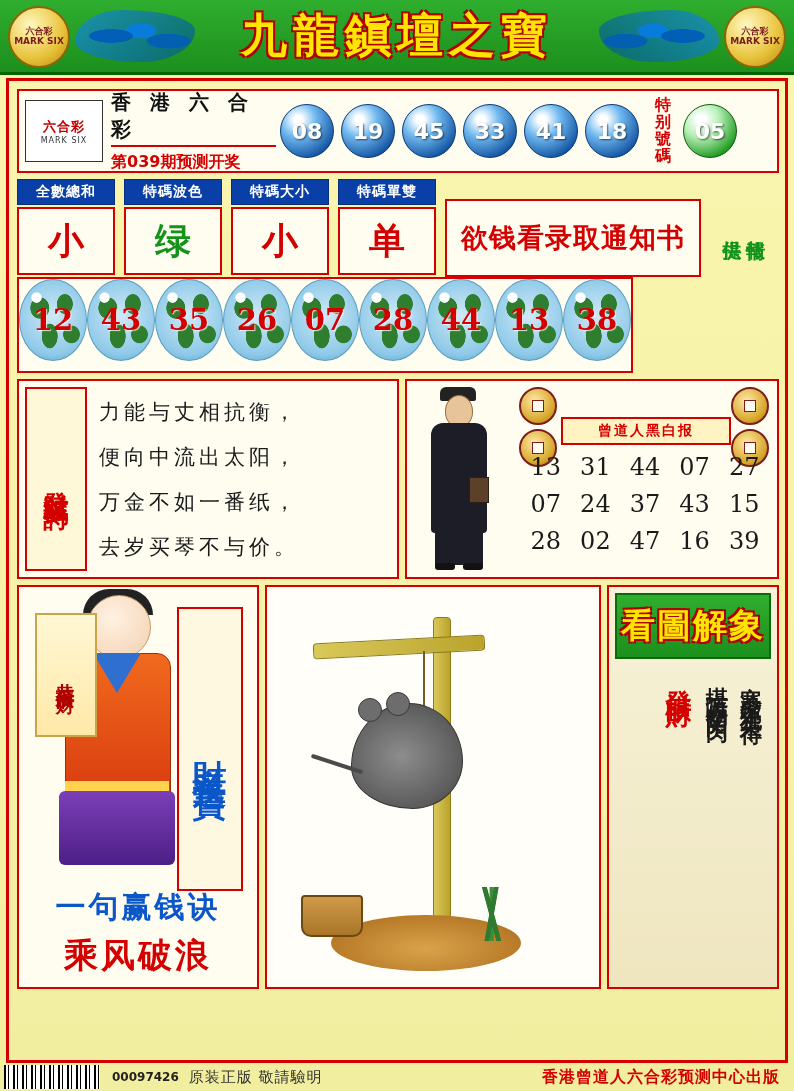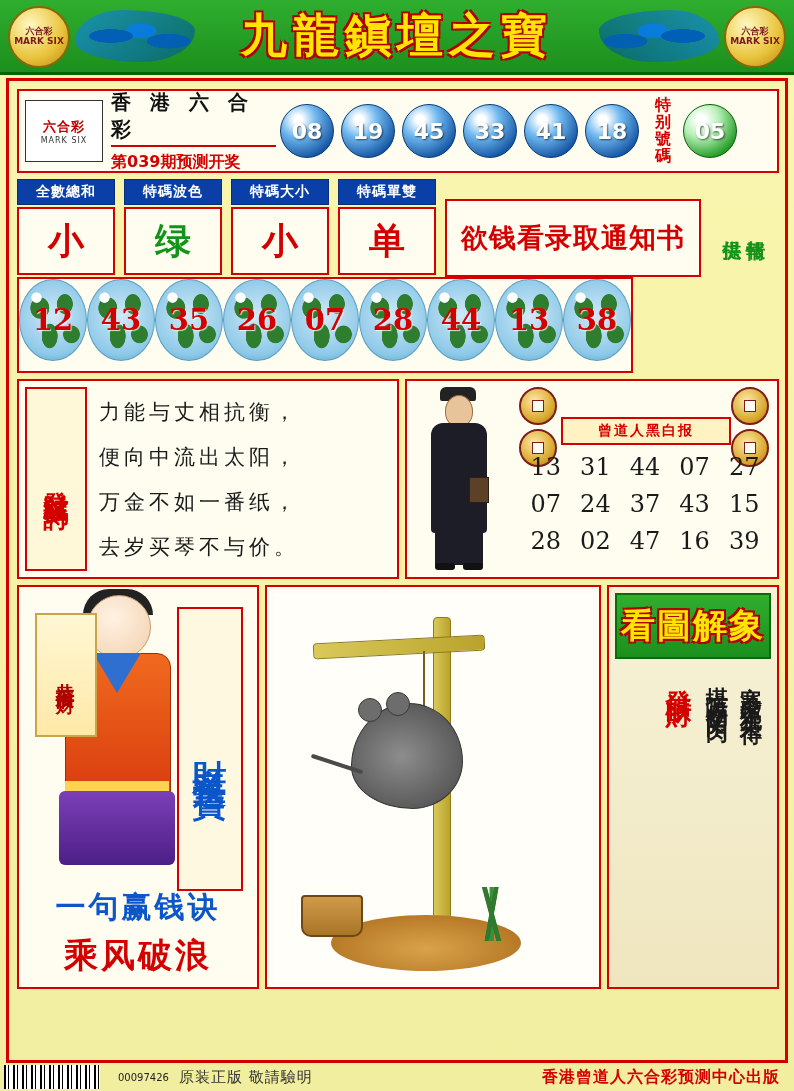--- a/index.html
+++ b/index.html
@@ -345,21 +345,21 @@
 
   
   .footer{
     position:absolute;left:0;bottom:0;width:794px;height:28px;
     display:flex;align-items:center;
   }
   .barcode{
     width:96px;height:24px;margin-left:4px;
     background:repeating-linear-gradient(90deg,#000 0 2px,#fff 2px 4px,#000 4px 5px,#fff 5px 9px);
   }
-  .barcode-num{font-size:10px;color:#222;margin-left:18px;}
+  .barcode-num{font-size:12px;color:#222;margin-left:12px;font-weight:bold;}
   .foot-left{font-size:15px;color:#333;margin-left:10px;letter-spacing:1px;}
   .foot-right{
     position:absolute;right:14px;font-size:16px;font-weight:bold;color:#d40000;letter-spacing:1px;
   }
 </style>
 </head>
 <body>
 
 <div class="page">
 

